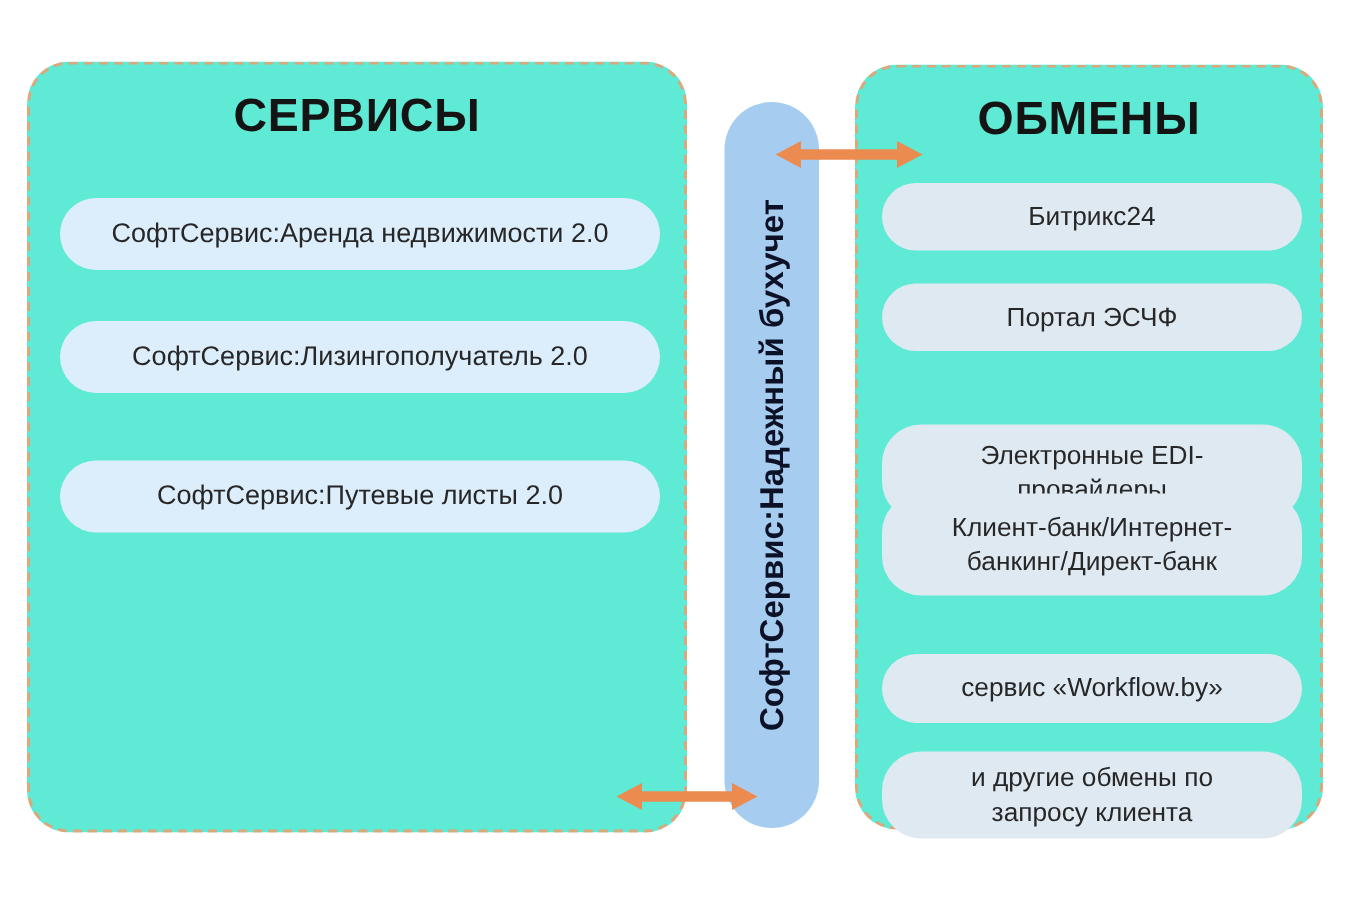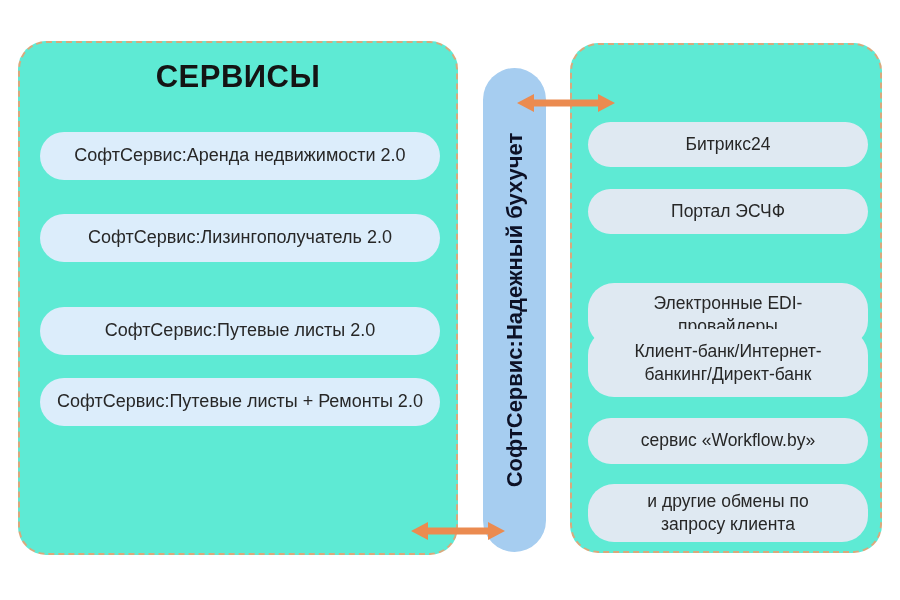--- a/index.html
+++ b/index.html
@@ -51,22 +51,22 @@
   .panel-right .pill{
     left:16px;width:280px;
     background:var(--right-pill);
     font-size:17.5px;
     padding:0 26px;
   }
   .rp0{top:77px;height:45px;}
   .rp1{top:144px;height:45px;}
   .rp2{top:206px;height:64px;margin-top:32px;}
   .rp3{top:284px;height:68px;}
-  .rp4{top:373px;height:46px;}
-  .rp5{top:439px;height:58px;}
+  .rp4{top:391px;height:46px;}
+  .rp5{top:456px;height:58px;}
   .center-bar{
     position:absolute;left:483px;top:68px;width:63px;height:484px;
     background:var(--bar);
     border-radius:32px;
   }
   .center-bar .bar-label{
     position:absolute;top:50%;left:50%;
     transform:translate(-50%,-50%) rotate(-90deg);
     white-space:nowrap;
     font-size:22px;font-weight:700;
@@ -77,28 +77,28 @@
   .arrow-bottom{left:411px;top:518px;}
 </style>
 </head>
 <body>
 
 <div class="panel panel-left">
   <div class="panel-title">СЕРВИСЫ</div>
   <div class="pill lp0">СофтСервис:Аренда недвижимости 2.0</div>
   <div class="pill lp1">СофтСервис:Лизингополучатель 2.0</div>
   <div class="pill lp2">СофтСервис:Путевые листы 2.0</div>
-  <div class="pill lp3">СофтСервис:Путевые листы + Ремонты 2.0</div>
 </div>
 
 <div class="center-bar">
   <div class="bar-label">СофтСервис:Надежный бухучет</div>
 </div>
 
 <div class="panel panel-right">
+  <div class="panel-title">ОБМЕНЫ</div>
   <div class="pill rp0">Битрикс24</div>
   <div class="pill rp1">Портал ЭСЧФ</div>
   <div class="pill rp2">Электронные EDI-провайдеры</div>
   <div class="pill rp3">Клиент-банк/Интернет-банкинг/Директ-банк</div>
   <div class="pill rp4">сервис «Workflow.by»</div>
   <div class="pill rp5">и другие обмены по запросу клиента</div>
 </div>
 
 <svg class="arrow-svg arrow-top" width="98" height="26" viewBox="0 0 98 26">
   <line x1="13" y1="13" x2="85" y2="13" stroke="#eb8b50" stroke-width="7"></line>

